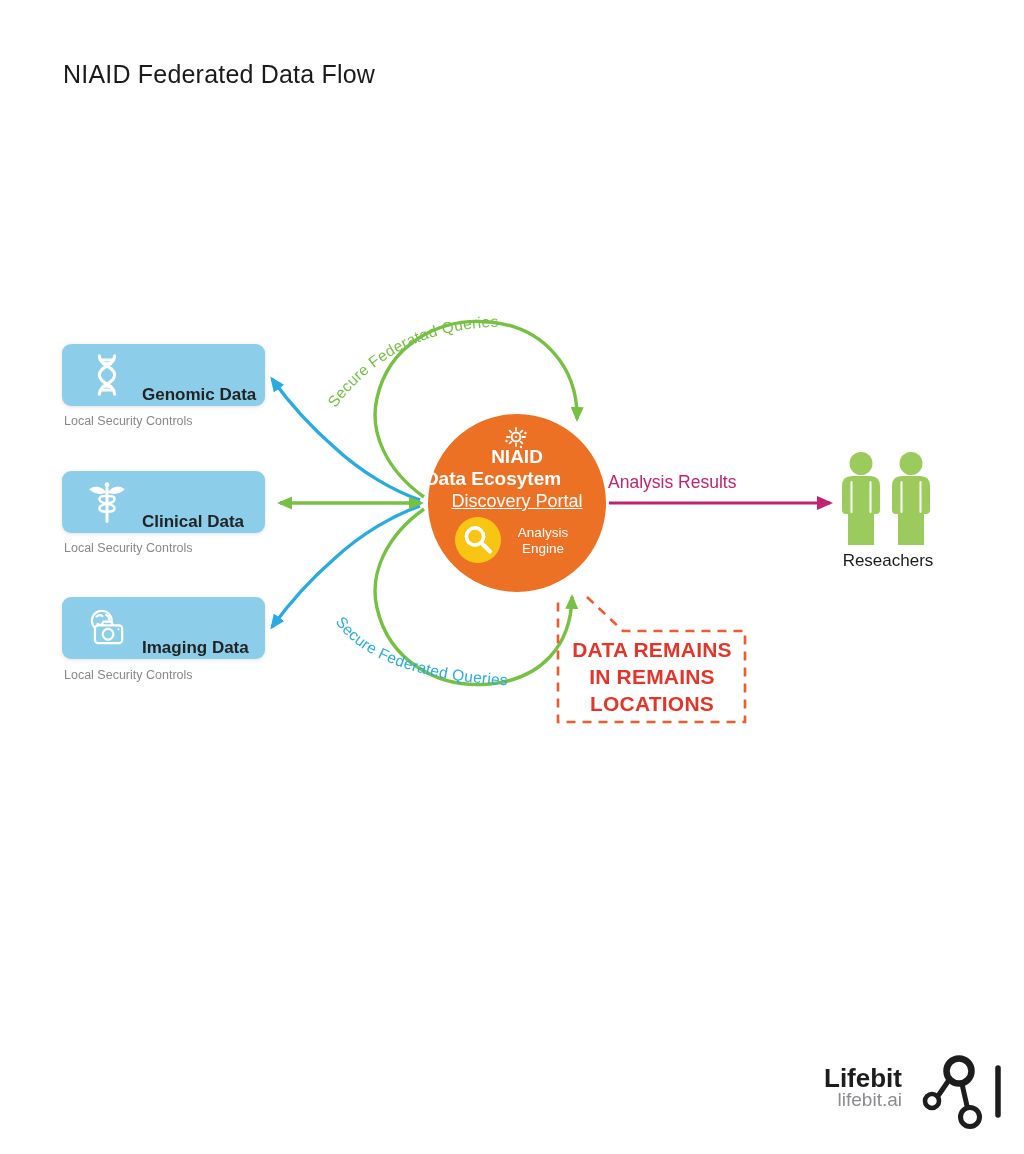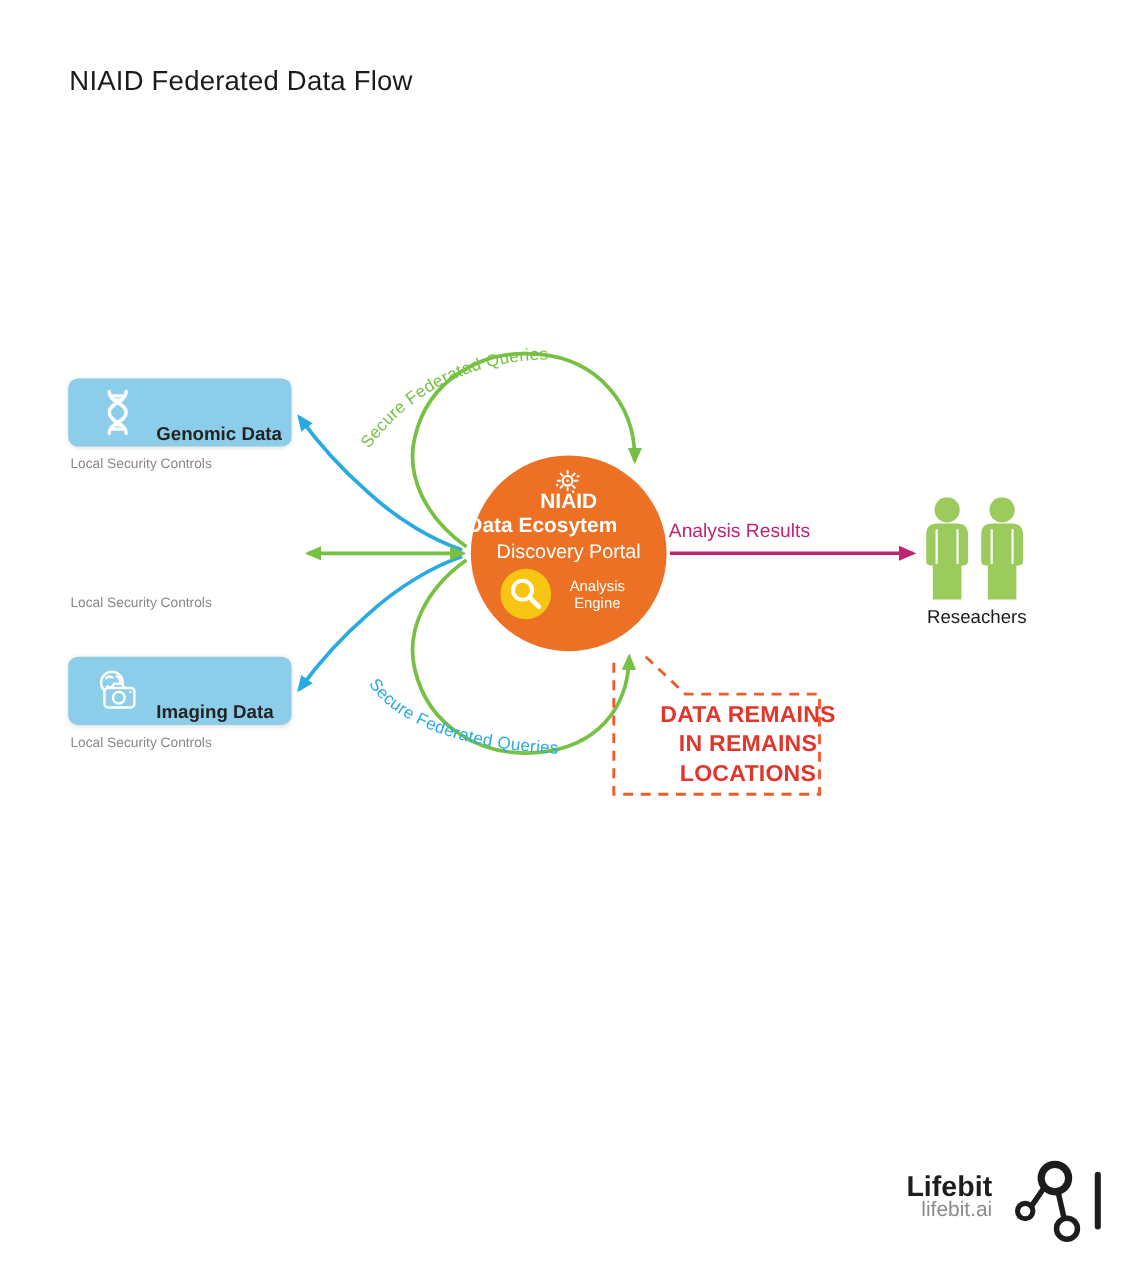--- a/index.html
+++ b/index.html
@@ -14,35 +14,35 @@
            box-shadow:0 1px 4px rgba(0,0,0,.12);display:flex;align-items:center;}
   .src-icon{width:46px;height:46px;margin-left:22px;flex:0 0 auto;}
   .src-label{font-size:17px;font-weight:700;color:#232323;margin-left:12px;margin-top:40px;}
   .src-sub{font-size:12.5px;color:#87898C;text-align:right;}
 
   
   .portal{left:428px;top:414px;width:178px;height:178px;border-radius:50%;background:#ED7124;}
   .portal-text{width:178px;text-align:center;color:#ffffff;line-height:22px;}
   .pt1{left:428px;top:446px;font-size:19px;font-weight:700;}
   .pt2{left:404px;top:468px;font-size:19px;font-weight:700;}
-  .pt3{left:428px;top:490px;font-size:18px;font-weight:400;}
+  .pt3{left:428px;top:490px;font-size:18px;font-weight:400;text-decoration:underline;}
   .virus{left:502px;top:423px;width:28px;height:28px;}
   .engine-circle{left:455px;top:517px;width:46px;height:46px;border-radius:50%;background:#F9C513;}
   .engine-label{left:512px;top:525px;width:62px;text-align:center;color:#ffffff;
                 font-size:13.5px;line-height:15.5px;font-weight:400;}
 
   
   .res-label{left:833px;top:551px;width:110px;text-align:center;font-size:17px;color:#1b1b1b;}
 
   
   .results-label{left:608px;top:472px;width:224px;text-align:left;
                  font-size:17.5px;font-weight:500;color:#C02372;}
 
   
-  .callout-text{left:586px;top:636px;width:188px;text-align:center;color:#E3362B;
+  .callout-text{left:558px;top:636px;width:188px;text-align:center;color:#E3362B;
                 font-size:21px;font-weight:700;line-height:27px;letter-spacing:.2px;}
 
   
   .brand-name{left:790px;top:1063px;width:112px;text-align:right;font-size:26px;font-weight:700;color:#1d1d1d;}
   .brand-domain{left:790px;top:1089px;width:112px;text-align:right;font-size:19px;color:#8a8c8f;}
 
   .overlay{left:0;top:0;width:1024px;height:1154px;pointer-events:none;}
   .arc-label{font-family:"Liberation Sans",sans-serif;font-size:15.5px;font-weight:500;letter-spacing:.3px;}
 </style>
 </head>
@@ -60,20 +60,33 @@
         <path d="M13.2,6.2 H22.8"></path>
           <path d="M15.2,9.2 H20.8"></path>
         <path d="M13.2,29.8 H22.8"></path>
           <path d="M15.2,26.8 H20.8"></path>
       </g>
     </svg>
     <div class="src-label">Genomic Data</div>
   </div>
   <div class="abs src-sub" style="left:64px;top:414px;">Local Security Controls</div>
 
+  <div class="abs src-box" style="left:62px;top:471px;">
+    <svg class="src-icon" viewBox="0 0 40 40">
+      <g stroke="#ffffff" fill="none" stroke-linecap="round">
+        <circle cx="20" cy="5" r="2.1" fill="#ffffff" stroke="none"></circle>
+        <path d="M20,12 Q12,3 4.5,9 Q10.5,15 20,12 Z" fill="#ffffff" stroke="none"></path>
+        <path d="M20,12 Q28,3 35.5,9 Q29.5,15 20,12 Z" fill="#ffffff" stroke="none"></path>
+        <path d="M20,8 V37" stroke-width="2.6"></path>
+        <path d="M20,15 C12,13.5 10.5,20 20,21.5 C29.5,23 28,29.5 20,28" stroke-width="2.1"></path>
+        <path d="M20,15 C28,13.5 29.5,20 20,21.5 C10.5,23 12,29.5 20,28" stroke-width="2.1"></path>
+      </g>
+    </svg>
+    <div class="src-label">Clinical Data</div>
+  </div>
   <div class="abs src-sub" style="left:64px;top:541px;">Local Security Controls</div>
 
   <div class="abs src-box" style="left:62px;top:597px;">
     <svg class="src-icon" viewBox="0 0 44 40">
       <g stroke="#ffffff" stroke-width="2.1" fill="none" stroke-linecap="round">
         <circle cx="17" cy="13" r="9.5"></circle>
         <path d="M12,9 q3,-2.5 5.5,-.5"></path>
           <path d="M13,16 q2.5,2 5.5,1"></path>
           <path d="M21,7.5 q3,1 3,4.5"></path>
       </g>

